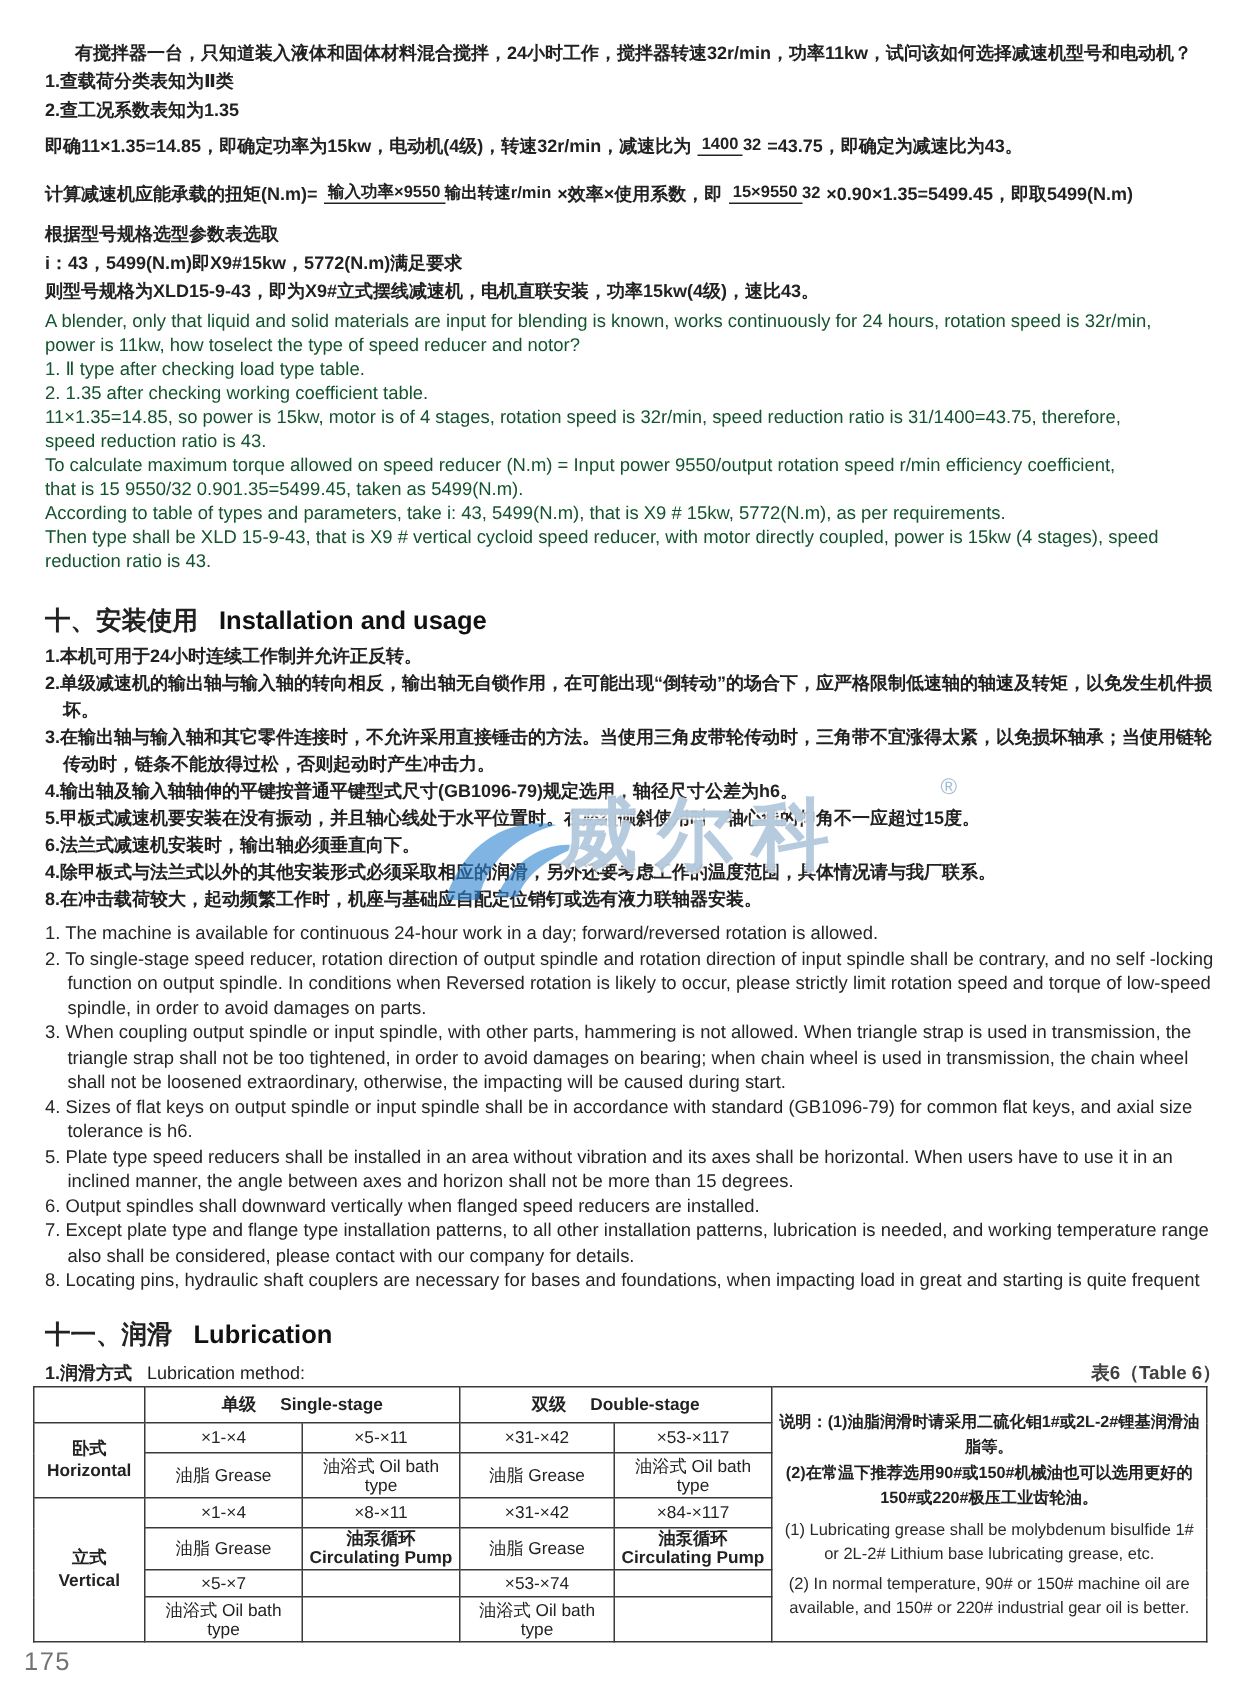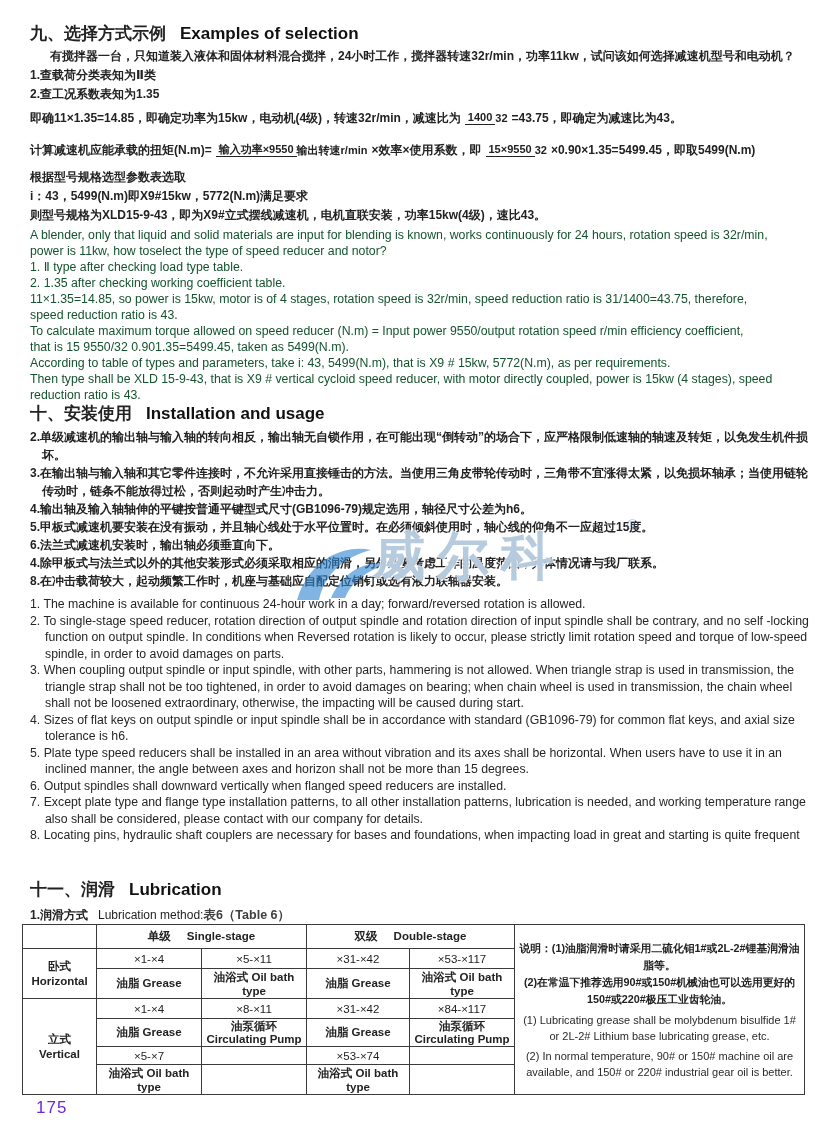--- a/index.html
+++ b/index.html
@@ -19,51 +19,50 @@
   .formula{display:flex;align-items:center;white-space:nowrap;font-size:12px;margin-top:2px;text-align:center;}
   .formula.f1{height:28px;}
   .formula.f2{height:32px;}
   .frac{display:inline-flex;align-items:center;margin:0 4px;font-size:11px;line-height:13px;}
   .frac .num{border-bottom:1.5px solid #222;padding:0 3px;}
   .enblock{margin-top:4px;}
   .enblock div{font-size:12.3px;line-height:16px;white-space:nowrap;color:#14532d;}
   .zhlist p{font-size:12px;line-height:18px;padding-left:12px;text-indent:-12px;color:#222;}
   .enlist{margin-top:6px;}
   .enlist p{font-size:12.3px;line-height:16.5px;padding-left:15px;text-indent:-15px;color:#262626;}
-  .methodrow{display:flex;justify-content:flex-start;align-items:flex-end;margin-top:6px;height:18px;}
+  .methodrow{display:flex;justify-content:space-between;align-items:flex-end;margin-top:6px;height:18px;}
   .methodrow .left{font-size:12px;}
   .methodrow .left .zh{font-weight:bold;margin-right:10px;}
   .methodrow .ref{font-size:12.5px;font-weight:bold;color:#404040;}
   table.lube{border-collapse:collapse;margin-top:0;margin-left:-8px;table-layout:fixed;}
   table.lube td{border:1.6px solid #3a3a3a;text-align:center;vertical-align:middle;
       font-size:11.5px;color:#222;padding:1px 2px;overflow:hidden;}
   td.cat{font-weight:bold;font-size:12px;line-height:15px;}
   td.hdr{font-weight:bold;font-size:12px;}
   td.hdr .en{margin-left:16px;}
-  td.lube-zh{font-weight:bold;}
+  td.lube-zh{font-weight:normal;}
   td.pumpcell{font-weight:bold;font-size:11px;line-height:12.5px;}
   td.notes{text-align:left;vertical-align:top;padding:8px 9px;}
   .note-zh{font-size:10.8px;font-weight:bold;line-height:17px;color:#222;margin:0;}
   .note-en{font-size:11px;line-height:16px;color:#2a2a2a;margin:4px 0 0 0;}
-  .pagenum{position:absolute;left:36px;top:1098px;font-size:17px;color:#6d28d9;letter-spacing:1px;}
+  .pagenum{position:absolute;left:16px;top:1098px;font-size:17px;color:#737373;letter-spacing:1px;}
   
   .watermark{position:absolute;left:295px;top:516px;width:370px;height:96px;pointer-events:none;z-index:6;}
   .wm-chars{position:absolute;left:78px;top:6px;font-size:52px;font-weight:bold;letter-spacing:12px;
       color:rgba(84,130,178,0.42);
       text-shadow:0 0 2px rgba(255,255,255,0.9),1px 1px 0 rgba(255,255,255,0.7),-1px -1px 0 rgba(255,255,255,0.7);text-align:center;}
   .wm-reg{position:absolute;left:332px;top:0px;font-size:15px;color:rgba(84,130,178,0.55);}
   .wm-swoosh{position:absolute;left:0;top:22px;opacity:0.72;}
 </style>
 </head>
 <body>
 
 <div class="page">
 
   <section class="sec9">
-    <h2><span class="zh">九、选择方式示例</span><span class="en">Examples of selection</span></h2>
     <p class="zh l indent">有搅拌器一台，只知道装入液体和固体材料混合搅拌，24小时工作，搅拌器转速32r/min，功率11kw，试问该如何选择减速机型号和电动机？</p>
     <p class="zh l">1.查载荷分类表知为Ⅱ类</p>
     <p class="zh l">2.查工况系数表知为1.35</p>
     <div class="formula f1 zh">
       <span>即确11×1.35=14.85，即确定功率为15kw，电动机(4级)，转速32r/min，减速比为</span>
       <span class="frac">
           <span class="num">1400</span>
           <span class="den">32</span>
         </span>
       <span>=43.75，即确定为减速比为43。</span>
@@ -95,20 +94,21 @@
       <div>that is 15 9550/32 0.901.35=5499.45, taken as 5499(N.m).</div>
       <div>According to table of types and parameters, take i: 43, 5499(N.m), that is X9 # 15kw, 5772(N.m), as per requirements.</div>
       <div>Then type shall be XLD 15-9-43, that is X9 # vertical cycloid speed reducer, with motor directly coupled, power is 15kw (4 stages), speed</div>
       <div>reduction ratio is 43.</div>
     </div>
   </section>
 
   <section class="sec10">
     <h2><span class="zh">十、安装使用</span><span class="en">Installation and usage</span></h2>
     <div class="zhlist">
+      <p class="zh">1.本机可用于24小时连续工作制并允许正反转。</p>
       <p class="zh">2.单级减速机的输出轴与输入轴的转向相反，输出轴无自锁作用，在可能出现“倒转动”的场合下，应严格限制低速轴的轴速及转矩，以免发生机件损坏。</p>
       <p class="zh">3.在输出轴与输入轴和其它零件连接时，不允许采用直接锤击的方法。当使用三角皮带轮传动时，三角带不宜涨得太紧，以免损坏轴承；当使用链轮传动时，链条不能放得过松，否则起动时产生冲击力。</p>
       <p class="zh">4.输出轴及输入轴轴伸的平键按普通平键型式尺寸(GB1096-79)规定选用，轴径尺寸公差为h6。</p>
       <p class="zh">5.甲板式减速机要安装在没有振动，并且轴心线处于水平位置时。在必须倾斜使用时，轴心线的仰角不一应超过15度。</p>
       <p class="zh">6.法兰式减速机安装时，输出轴必须垂直向下。</p>
       <p class="zh">4.除甲板式与法兰式以外的其他安装形式必须采取相应的润滑，另外还要考虑工作的温度范围，具体情况请与我厂联系。</p>
       <p class="zh">8.在冲击载荷较大，起动频繁工作时，机座与基础应自配定位销钉或选有液力联轴器安装。</p>
     </div>
     <div class="enlist">
       <p>1. The machine is available for continuous 24-hour work in a day; forward/reversed rotation is allowed.</p>

